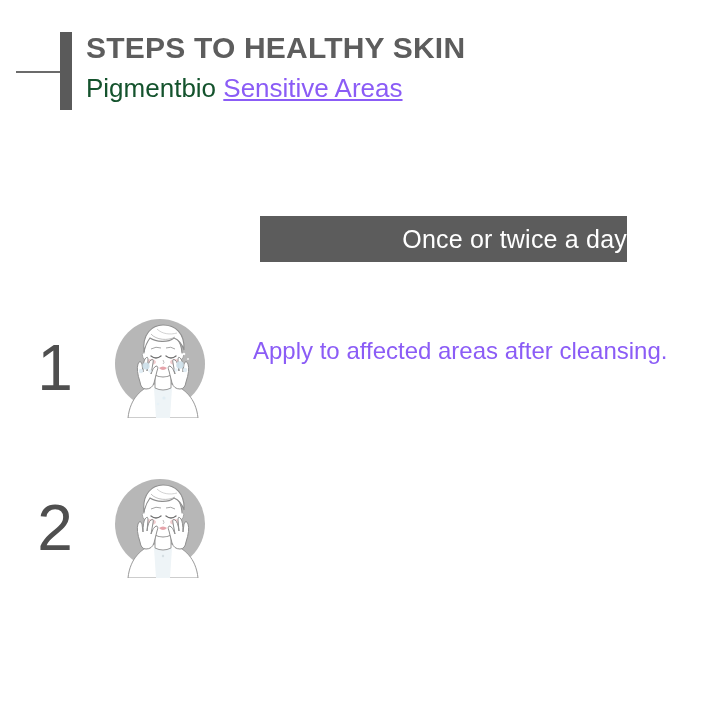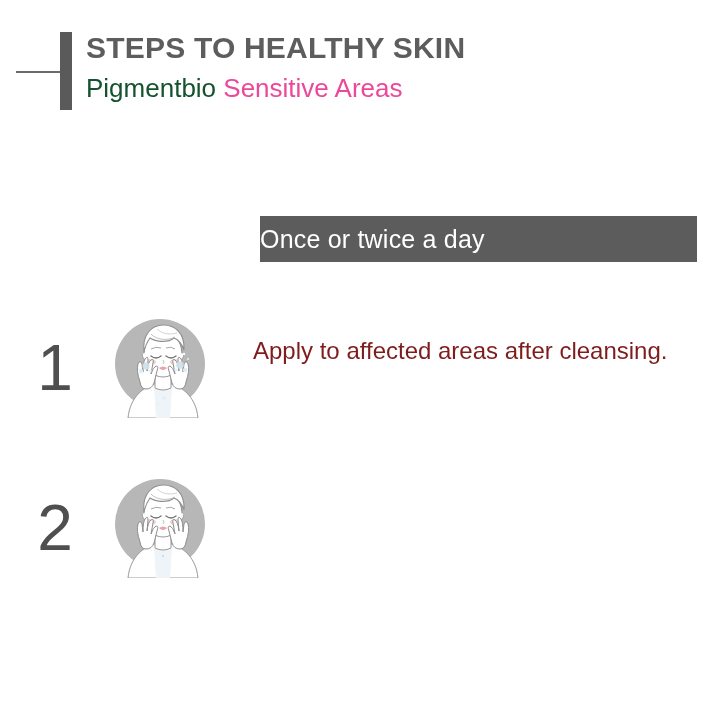--- a/index.html
+++ b/index.html
@@ -54,33 +54,33 @@
     white-space: nowrap;
   }
   .header-sub {
     font-size: 26px;
     font-weight: normal;
     line-height: 36px;
     margin-top: 4px;
     white-space: nowrap;
   }
   .sub-brand { color: #14532d; }
-  .sub-variant { color: #ec4899; }
+  .sub-variant { color: #8b5cf6; text-decoration: underline; }
 
   
   .banner {
     position: absolute;
     left: 260px;
     top: 216px;
-    width: 437px;
+    width: 367px;
     height: 46px;
     background: #5c5c5c;
     display: flex;
     align-items: center;
-    justify-content: flex-start;
+    justify-content: flex-end;
   }
   .banner-label {
     color: #ffffff;
     font-size: 25px;
     font-weight: normal;
     letter-spacing: 0.2px;
     white-space: nowrap;
   }
 
   
@@ -113,21 +113,21 @@
     position: relative;
   }
 
   .step-text {
     flex: 1 1 auto;
     padding-left: 38px;
     padding-right: 20px;
     padding-top: 18px;
     font-size: 24px;
     line-height: 30px;
-    color: #7f1d1d;
+    color: #8b5cf6;
     box-sizing: border-box;
   }
   .step-2 .step-text { padding-top: 8px; }
 
   svg { display: block; }
 </style>
 </head>
 <body>
 
 <div class="header">

